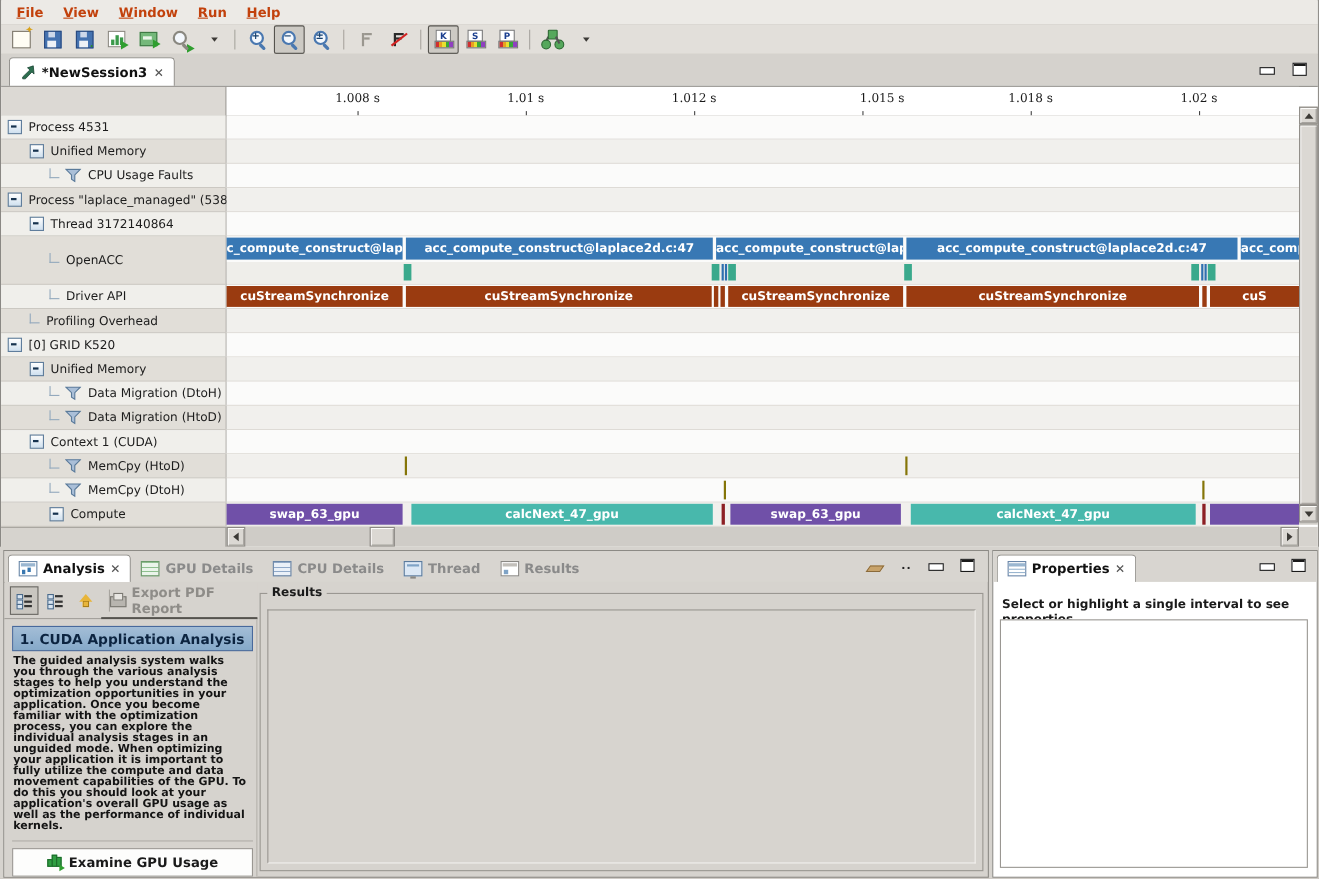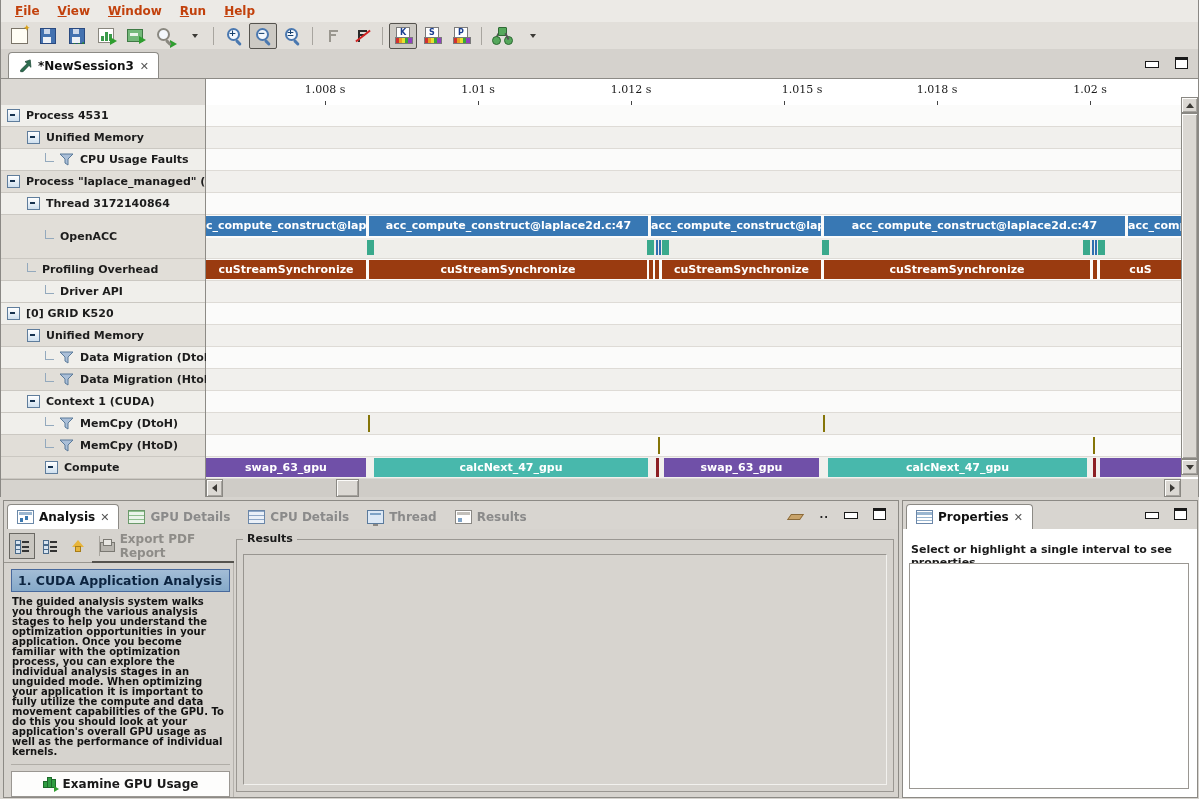--- a/index.html
+++ b/index.html
@@ -67,21 +67,21 @@
   .timeline{position:absolute;left:1px;top:78px;width:1197px;height:419px;background:#fff;border-top:1px solid #8d8b86;}
   .treehead{position:absolute;left:0;top:0;width:204px;height:26px;background:#dcd9d4;border-bottom:1px solid #aaa7a1;border-right:1px solid #8d8b86;}
   .ruler{position:absolute;left:205px;top:0;width:975px;height:26px;background:#fff;border-bottom:1px solid #b0aca6;}
   .rlabel{position:absolute;top:4px;transform:translateX(-50%);font:11px "DejaVu Serif",serif;color:#1a1a1a;white-space:nowrap;}
   .rtick{position:absolute;bottom:0;width:1px;height:4px;background:#444;}
   .tree{position:absolute;left:0;top:26px;width:204px;border-right:1px solid #8d8b86;background:#e6e3de;}
   .trow{display:flex;align-items:center;height:21px;border-bottom:1px solid #cbc8c2;padding-left:6px;}
   .trow.alt{background:#e1ded8;} .trow:not(.alt){background:#f0efeb;}
   .trow.tall{height:43px;}
   .trow.lvl1{padding-left:26px;} .trow.lvl2{padding-left:44px;}
-  .tlabel{font-size:11px;font-weight:bold;color:#1c1c1c;margin-left:6px;white-space:nowrap;}
+  .tlabel{font-size:11px;font-weight:normal;color:#1c1c1c;margin-left:6px;white-space:nowrap;}
   .exp{width:11px;height:11px;border:1px solid #5f7d9c;background:linear-gradient(180deg,#ffffff,#cfe0ef);position:relative;flex:none;}
   .exp::after{content:"";position:absolute;left:2px;top:4px;width:5px;height:2px;background:#16324f;}
   .conn{width:8px;height:8px;border-left:1px solid #93a9bd;border-bottom:1px solid #93a9bd;flex:none;margin-top:-5px;}
   .funnel{flex:none;margin-left:5px;}
   .lanes{position:absolute;left:205px;top:26px;width:975px;}
   .lane{position:relative;height:21px;border-bottom:1px solid #dedbd6;}
   .lane:nth-child(odd){background:#fbfbfa;} .lane:nth-child(even){background:#f1f0ed;}
   .lane.tall{height:43px;background:linear-gradient(180deg,#fbfbfa 0 23px,#efeeea 23px);}
   .bar{position:absolute;top:1px;height:19px;font:bold 11px/19px "DejaVu Sans",sans-serif;color:#fff;
        text-align:center;white-space:nowrap;overflow:hidden;}
@@ -339,27 +339,27 @@
           <span class="tlabel">Process "laplace_managed" (538)</span>
         </div>
       <div class="trow lvl1">
           <span class="exp"></span>
           <span class="tlabel">Thread 3172140864</span>
         </div>
       <div class="trow alt lvl2 tall">
           <span class="conn"></span>
           <span class="tlabel">OpenACC</span>
         </div>
+      <div class="trow lvl2">
+          <span class="conn"></span>
+          <span class="tlabel">Driver API</span>
+        </div>
       <div class="trow alt lvl1">
           <span class="conn"></span>
           <span class="tlabel">Profiling Overhead</span>
-        </div>
-      <div class="trow lvl2">
-          <span class="conn"></span>
-          <span class="tlabel">Driver API</span>
         </div>
       <div class="trow">
           <span class="exp"></span>
           <span class="tlabel">[0] GRID K520</span>
         </div>
       <div class="trow alt lvl1">
           <span class="exp"></span>
           <span class="tlabel">Unified Memory</span>
         </div>
       <div class="trow lvl2">
@@ -373,33 +373,33 @@
           <span class="conn"></span>
           <svg class="funnel" width="15" height="13">
             <polygon points="1,1 14,1 9,6 9,12 6,10 6,6" fill="#aabfd8" stroke="#5a7a9a"></polygon>
           </svg>
           <span class="tlabel">Data Migration (HtoD)</span>
         </div>
       <div class="trow lvl1">
           <span class="exp"></span>
           <span class="tlabel">Context 1 (CUDA)</span>
         </div>
+      <div class="trow alt lvl2">
+          <span class="conn"></span>
+          <svg class="funnel" width="15" height="13">
+            <polygon points="1,1 14,1 9,6 9,12 6,10 6,6" fill="#aabfd8" stroke="#5a7a9a"></polygon>
+          </svg>
+          <span class="tlabel">MemCpy (HtoD)</span>
+        </div>
       <div class="trow lvl2">
           <span class="conn"></span>
           <svg class="funnel" width="15" height="13">
             <polygon points="1,1 14,1 9,6 9,12 6,10 6,6" fill="#aabfd8" stroke="#5a7a9a"></polygon>
           </svg>
           <span class="tlabel">MemCpy (DtoH)</span>
-        </div>
-      <div class="trow alt lvl2">
-          <span class="conn"></span>
-          <svg class="funnel" width="15" height="13">
-            <polygon points="1,1 14,1 9,6 9,12 6,10 6,6" fill="#aabfd8" stroke="#5a7a9a"></polygon>
-          </svg>
-          <span class="tlabel">MemCpy (HtoD)</span>
         </div>
       <div class="trow alt lvl2">
           <span class="exp"></span>
           <span class="tlabel">Compute</span>
         </div>
     </div>
 
     <div class="lanes">
       <div class="lane"></div>
       <div class="lane"></div>

